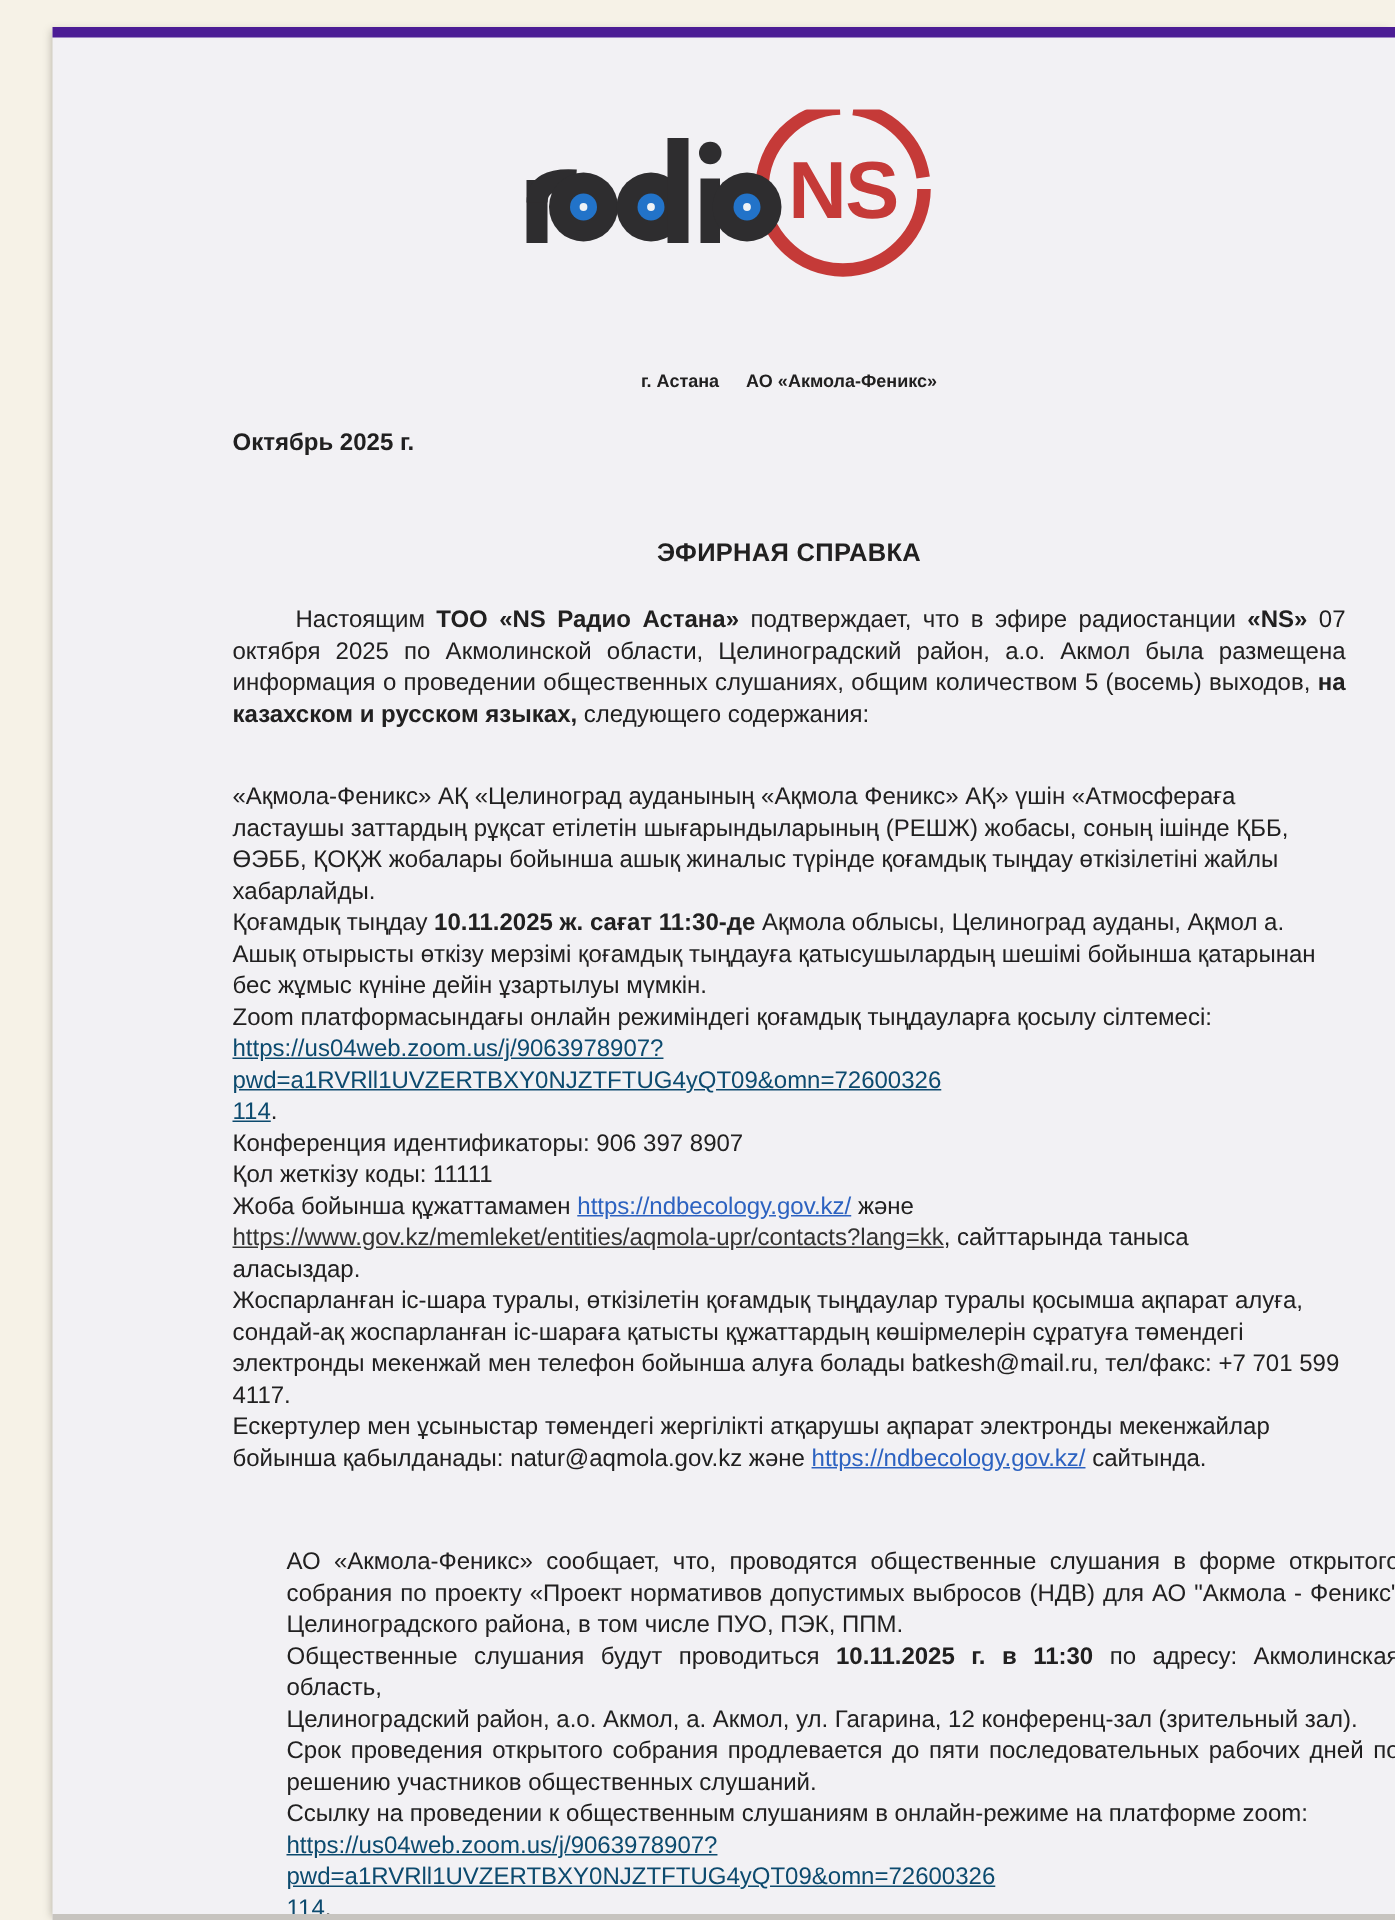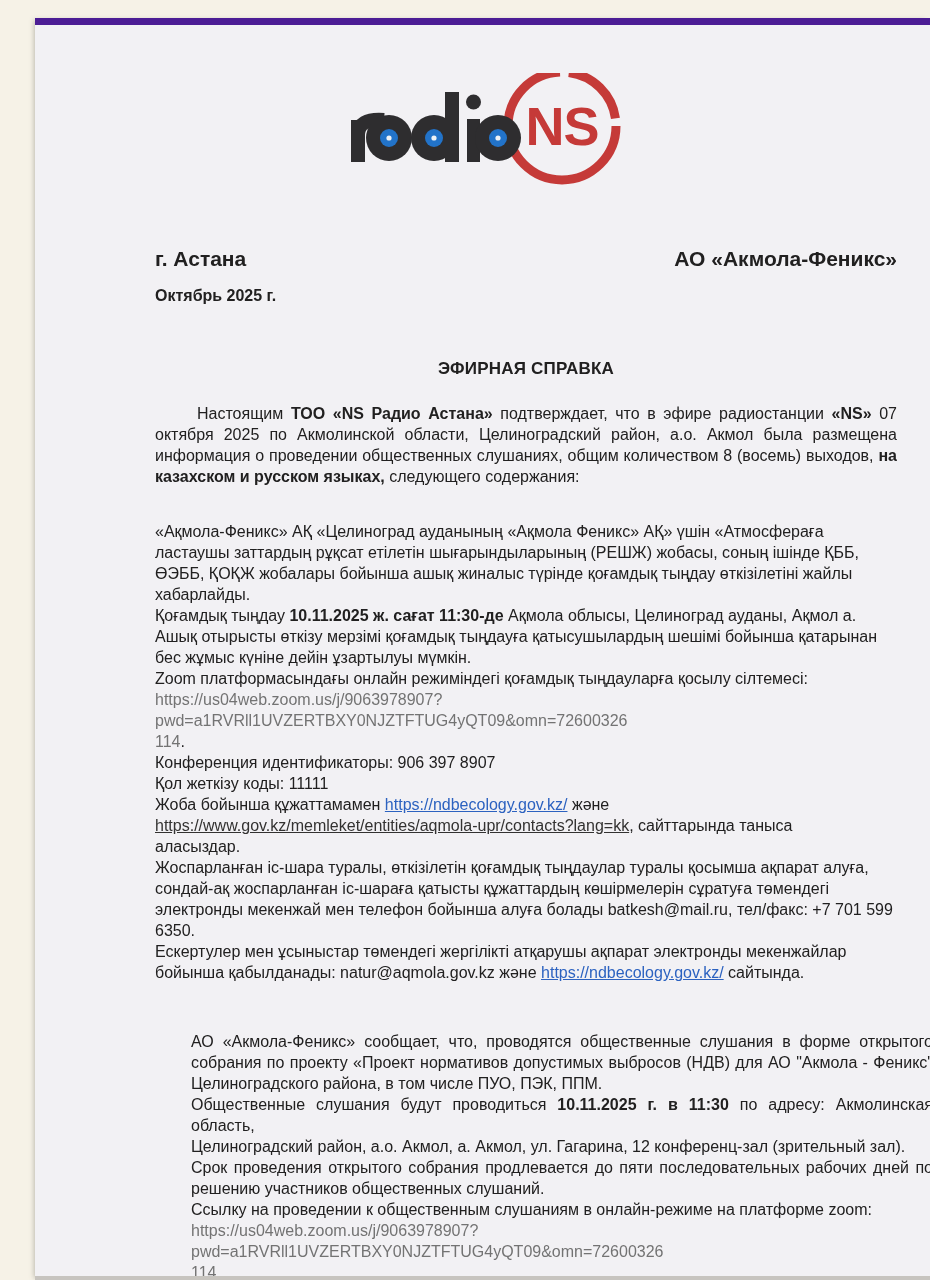--- a/index.html
+++ b/index.html
@@ -14,32 +14,32 @@
     background:#f2f1f4;
     border-top:7px solid #4c1d95;
     box-shadow:-3px 0 5px -2px rgba(90,85,75,.35);
   }
   .page::after{
     content:"";position:absolute;left:0;right:0;bottom:0;height:4px;
     background:#c7c4bf;
   }
   .logo{position:absolute;left:308px;top:48px;width:292px;height:118px;}
   .content-row{position:absolute;left:120px;width:742px;}
-  .header-row{top:222px;display:flex;justify-content:space-between;font-weight:bold;font-size:21px;gap:18px;}
+  .header-row{top:222px;display:flex;justify-content:center;font-weight:bold;font-size:12px;gap:18px;}
   .date-row{top:262px;font-weight:bold;font-size:16px;}
   .title-row{top:334px;text-align:center;font-weight:bold;font-size:17px;letter-spacing:.2px;}
   .block{position:absolute;left:120px;width:742px;font-size:16px;line-height:21px;}
   .intro{top:378px;}
   .kk{top:496px;}
   .ru{top:1006px;margin-left:36px;}
   .line{width:100%;}
   .line.j{text-align:justify;text-align-last:justify;}
   .line.ind{text-indent:42px;}
   .b{font-weight:bold;}
-  .lnk-navy{color:#737373;}
+  .lnk-navy{color:#0c4a6e;text-decoration:underline;}
   .lnk-blue{color:#2c62c0;text-decoration:underline;}
   .lnk-dark{color:#333231;text-decoration:underline;}
   .sr{position:absolute;width:1px;height:1px;overflow:hidden;clip:rect(0 0 0 0);}
 </style>
 </head>
 <body>
 
 <div class="page">
 
   <div class="logo">
@@ -77,21 +77,21 @@
     <span>АО «Акмола-Феникс»</span>
   </div>
 
   <div class="content-row date-row">Октябрь 2025 г.</div>
 
   <div class="content-row title-row">ЭФИРНАЯ СПРАВКА</div>
 
   <div class="block intro">
       <div class="line j ind"><span>Настоящим </span><span class="b">ТОО «NS Радио Астана»</span><span> подтверждает, что в эфире радиостанции </span><span class="b">«NS»</span><span> 07</span></div>
       <div class="line j"><span>октября 2025 по Акмолинской области, Целиноградский район, а.о. Акмол была размещена</span></div>
-      <div class="line j"><span>информация о проведении общественных слушаниях, общим количеством 8 (восемь) выходов, </span><span class="b">на</span></div>
+      <div class="line j"><span>информация о проведении общественных слушаниях, общим количеством 5 (восемь) выходов, </span><span class="b">на</span></div>
       <div class="line"><span class="b">казахском и русском языках,</span><span> следующего содержания:</span></div>
     </div>
 
   <div class="block kk">
       <div class="line"><span>«Ақмола-Феникс» АҚ «Целиноград ауданының «Ақмола Феникс» АҚ» үшін «Атмосфераға</span></div>
       <div class="line"><span>ластаушы заттардың рұқсат етілетін шығарындыларының (РЕШЖ) жобасы, соның ішінде ҚББ,</span></div>
       <div class="line"><span>ӨЭББ, ҚОҚЖ жобалары бойынша ашық жиналыс түрінде қоғамдық тыңдау өткізілетіні жайлы</span></div>
       <div class="line"><span>хабарлайды.</span></div>
       <div class="line"><span>Қоғамдық тыңдау </span><span class="b">10.11.2025 ж. сағат 11:30-де</span><span> Ақмола облысы, Целиноград ауданы, Ақмол а.</span></div>
       <div class="line"><span>Ашық отырысты өткізу мерзімі қоғамдық тыңдауға қатысушылардың шешімі бойынша қатарынан</span></div>
@@ -100,21 +100,21 @@
       <div class="line"><span class="lnk-navy">https://us04web.zoom.us/j/9063978907?pwd=a1RVRll1UVZERTBXY0NJZTFTUG4yQT09&amp;omn=72600326</span></div>
       <div class="line"><span class="lnk-navy">114</span><span>.</span></div>
       <div class="line"><span>Конференция идентификаторы: 906 397 8907</span></div>
       <div class="line"><span>Қол жеткізу коды: 11111</span></div>
       <div class="line"><span>Жоба бойынша құжаттамамен </span><span class="lnk-blue">https://ndbecology.gov.kz/</span><span> және</span></div>
       <div class="line"><span class="lnk-dark">https://www.gov.kz/memleket/entities/aqmola-upr/contacts?lang=kk</span><span>, сайттарында таныса</span></div>
       <div class="line"><span>аласыздар.</span></div>
       <div class="line"><span>Жоспарланған іс-шара туралы, өткізілетін қоғамдық тыңдаулар туралы қосымша ақпарат алуға,</span></div>
       <div class="line"><span>сондай-ақ жоспарланған іс-шараға қатысты құжаттардың көшірмелерін сұратуға төмендегі</span></div>
       <div class="line"><span>электронды мекенжай мен телефон бойынша алуға болады batkesh@mail.ru, тел/факс: +7 701 599</span></div>
-      <div class="line"><span>6350.</span></div>
+      <div class="line"><span>4117.</span></div>
       <div class="line"><span>Ескертулер мен ұсыныстар төмендегі жергілікті атқарушы ақпарат электронды мекенжайлар</span></div>
       <div class="line"><span>бойынша қабылданады: natur@aqmola.gov.kz және </span><span class="lnk-blue">https://ndbecology.gov.kz/</span><span> сайтында.</span></div>
     </div>
 
   <div class="block ru">
       <div class="line j"><span>АО «Акмола-Феникс» сообщает, что, проводятся общественные слушания в форме открытого</span></div>
       <div class="line j"><span>собрания по проекту «Проект нормативов допустимых выбросов (НДВ) для АО "Акмола - Феникс"</span></div>
       <div class="line"><span>Целиноградского района, в том числе ПУО, ПЭК, ППМ.</span></div>
       <div class="line j"><span>Общественные слушания будут проводиться </span><span class="b">10.11.2025 г. в 11:30</span><span> по адресу: Акмолинская область,</span></div>
       <div class="line"><span>Целиноградский район, а.о. Акмол, а. Акмол, ул. Гагарина, 12 конференц-зал (зрительный зал).</span></div>

